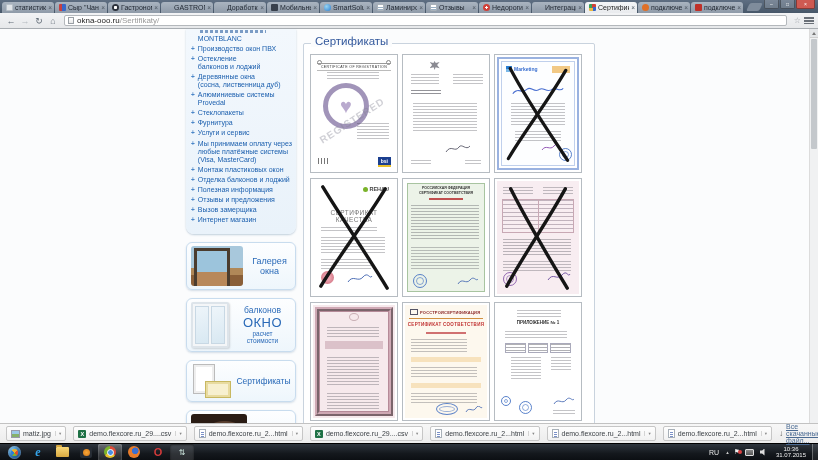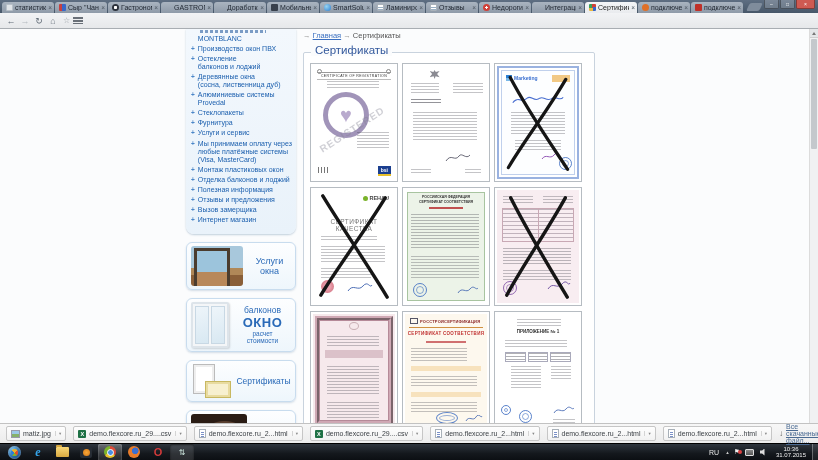--- a/index.html
+++ b/index.html
@@ -45,21 +45,21 @@
 .mi .b{color:#4a86c8;margin-right:3px;font-weight:bold;font-size:6.5px;flex:none}
 .mi .b.hid{visibility:hidden}
 .ml{white-space:pre-line}
 .widget{margin-top:8px;background:linear-gradient(#fdfeff,#eef6fc);border:1px solid #c8dcee;border-radius:6px;display:flex;align-items:center;gap:5px;padding:3px 4px;box-shadow:0 1px 2px rgba(120,150,180,.3)}
 .gphoto{flex:none;width:52px;height:40px;border-radius:3px;position:relative;overflow:hidden;background:linear-gradient(to bottom,#a8c8dc 0 55%,#b08858 55% 72%,#8a5f38 72%)}
 .gphoto::before{content:"";position:absolute;left:6%;top:6%;width:58%;height:88%;border:3px solid #4a3c2e;background:linear-gradient(#9cc4dc 58%,#b8885a 58%)}
 .wgtext{display:flex;flex-direction:column;align-items:center;flex:1;color:#2a6ab8;font-size:9px}
 .wframe{flex:none;width:38px;height:46px;background:#f4f6f8;border:2px solid #dde4ea;border-radius:2px;box-shadow:1px 1px 2px rgba(0,0,0,.15);display:flex;gap:2px;padding:2px}
 .wframe i{flex:1;background:linear-gradient(160deg,#eef5fa,#d8e8f2);border:1px solid #c8d8e4}
 .wctext{display:flex;flex-direction:column;align-items:center;flex:1;color:#2a6ab8}
-.wc1{font-size:8.5px}.wc2{font-size:13px;font-weight:bold;letter-spacing:.5px}.wc3{font-size:6.5px;line-height:1.2}
+.wc1{font-size:8.5px}.wc2{font-size:13px;font-weight:normal;letter-spacing:.5px}.wc3{font-size:6.5px;line-height:1.2}
 .wcerts{flex:none;position:relative;width:40px;height:34px}
 .wcerts .p1{position:absolute;left:2px;top:0;width:22px;height:30px;background:#fff;border:1px solid #bbb;box-shadow:inset 0 0 0 2px #eee}
 .wcerts .p2{position:absolute;right:0;bottom:0;width:26px;height:17px;background:#f7f0d0;border:1px solid #c8b860;box-shadow:inset 0 0 0 2px #e8dba0}
 .wcertlabel{flex:1;text-align:center;color:#2a6ab8;font-size:8.5px}
 .wphoto{flex:none;width:56px;height:40px;border-radius:3px;background:radial-gradient(circle at 60% 95%,#ecc8a8 0 26%,#5a4030 28% 60%,#2a1c14 62%)}
 
 .main{position:absolute;left:303px;top:2px;width:300px}
 .breadcrumb{font-size:7.5px;color:#777}
 .bc-home{color:#3a6fc0;text-decoration:underline;cursor:pointer}
 .bc-cur{color:#555}
@@ -254,20 +254,25 @@
       <span class="wc">□</span>
       <span class="wc close">×</span>
     </div>
   </div>
 
   <div class="toolbar">
     <span class="navbtn">←</span>
     <span class="navbtn dis">→</span>
     <span class="navbtn">↻</span>
     <span class="navbtn">⌂</span>
+    <div class="omnibox">
+      <span class="pageico"></span>
+      <span class="host">okna-ooo.ru</span>
+        <span class="path">/Sertifikaty/</span>
+    </div>
     <span class="star">☆</span>
     <span class="menubtn">
         <i></i>
       </span>
   </div>
 
   <div class="content">
 
     <div class="sidebar">
       <div class="menubox">
@@ -334,21 +339,21 @@
             <span class="ml">Вызов замерщика</span>
           </div>
         <div class="mi">
             <span class="b">+</span>
             <span class="ml">Интернет магазин</span>
           </div>
       </div>
       <div class="widget">
         <div class="gphoto"></div>
         <div class="wgtext">
-            <span>Услуги</span>
+            <span>Галерея</span>
             <span>окна</span>
           </div>
       </div>
       <div class="widget">
         <div class="wframe">
             <i></i>
             <i></i>
           </div>
         <div class="wctext">
           <span class="wc1">балконов</span>
@@ -364,26 +369,20 @@
           </div>
         <span class="wcertlabel">Сертификаты</span>
       </div>
       <div class="widget">
         <div class="wphoto"></div>
 
       </div>
     </div>
 
     <div class="main">
-      <div class="breadcrumb">
-        <span class="arr">→</span>
-        <a class="bc-home">Главная</a>
-        <span class="arr">→</span>
-        <span class="bc-cur">Сертификаты</span>
-      </div>
       <div class="ptitle">Сертификаты</div>
       <div class="certbox">
         <div class="grid">
 
           <div class="cell">
             <div class="cert">
               <i class="c1dot" style="left:4px;top:3px"></i>
                 <i class="c1dot" style="right:4px;top:3px"></i>
               <div class="c1h">CERTIFICATE OF REGISTRATION</div>
               <i class="ln lt" style="left:14px;top:15px;width:52px;height:7px"></i>

